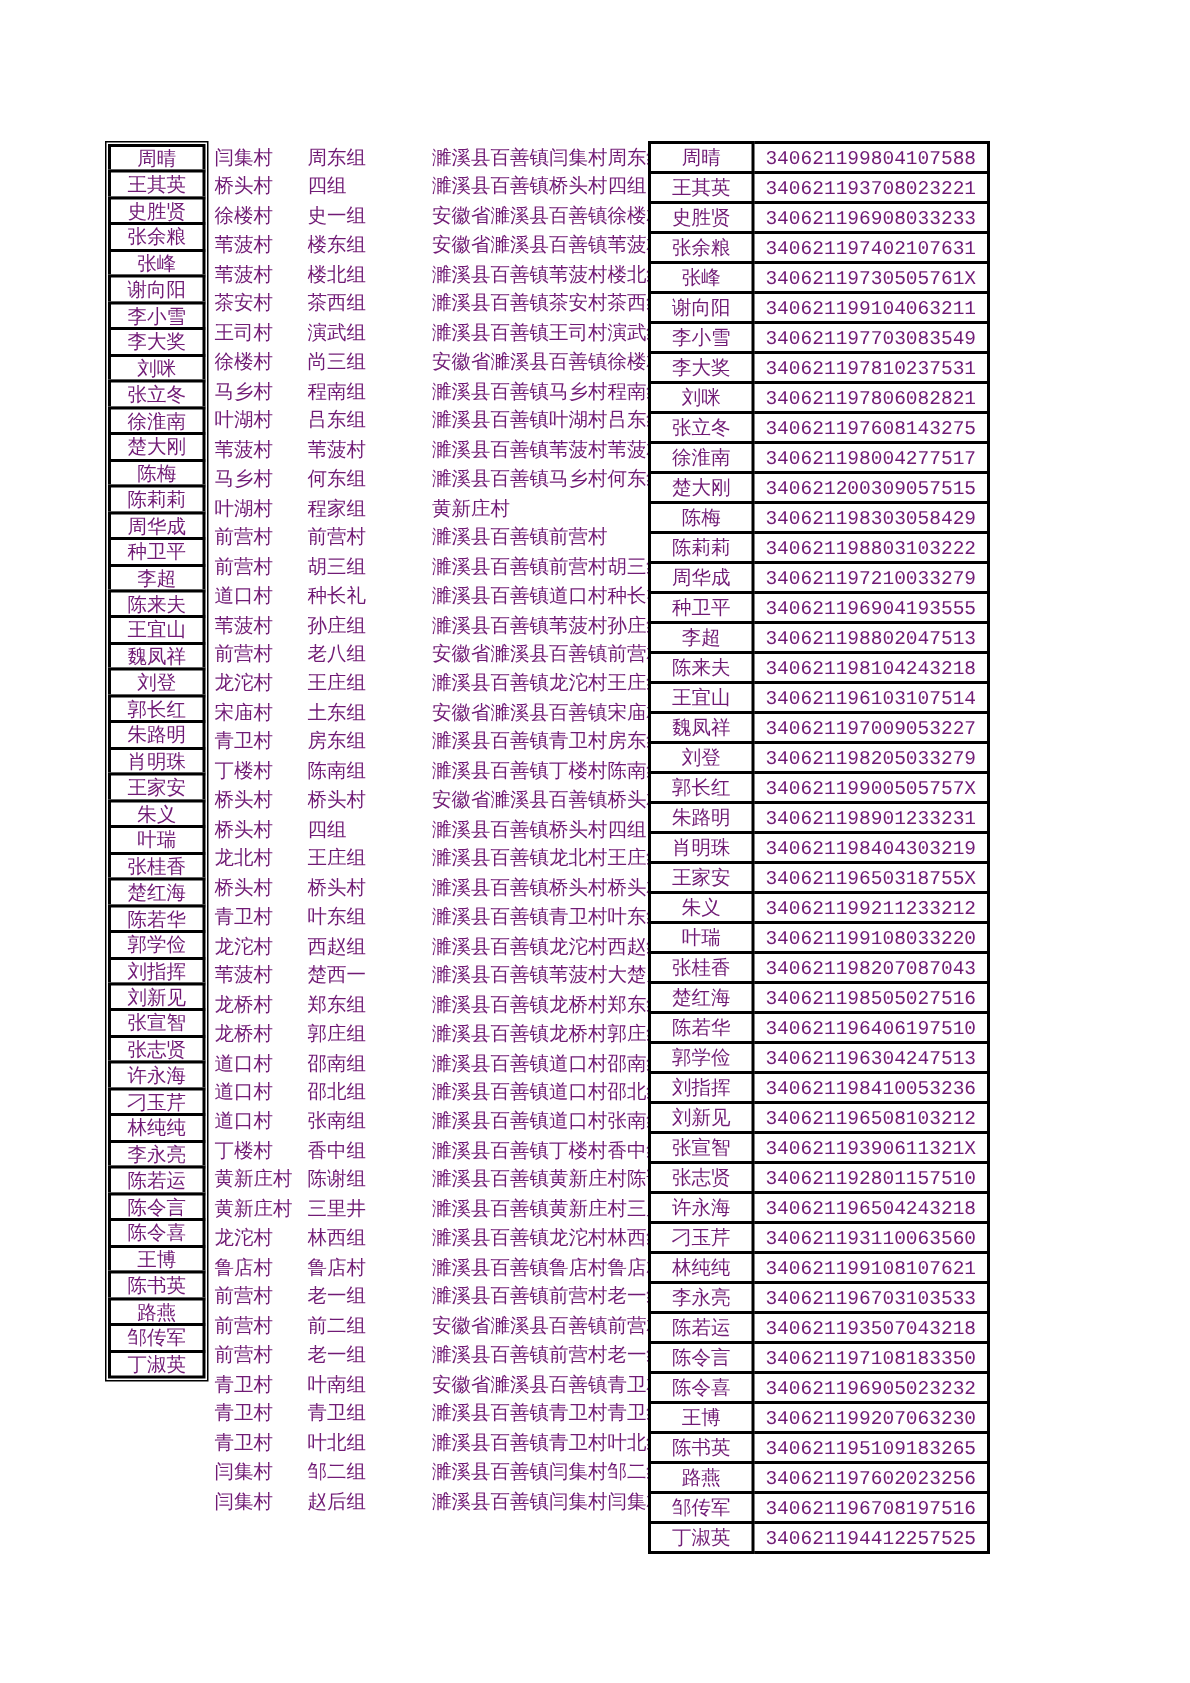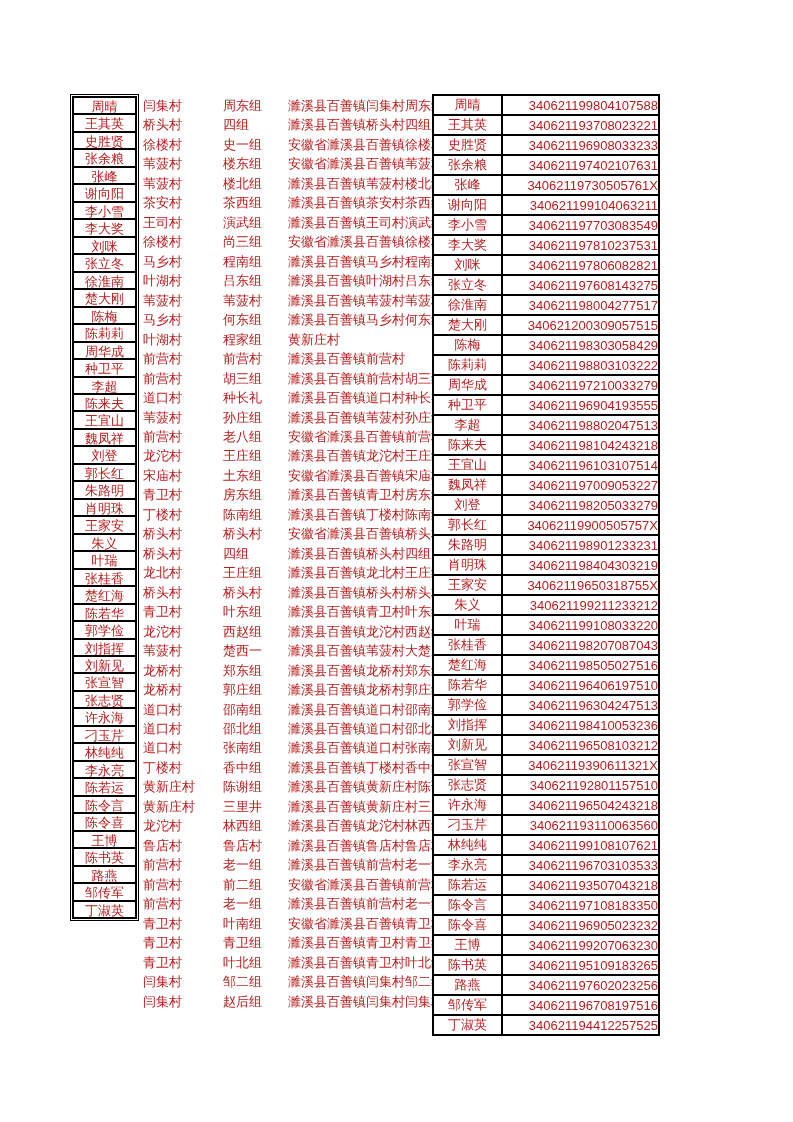--- a/index.html
+++ b/index.html
@@ -1,23 +1,23 @@
 <!DOCTYPE html>
 <html><head>
 <meta charset="utf-8">
 <style>
   html,body{margin:0;padding:0;background:#e8e8e8;}
   .page{
     position:relative;
     width:793px;height:1122px;
     background:#ffffff;
     overflow:hidden;
-    font-family:Liberation Sans, sans-serif;
+    font-family:Liberation Mono, monospace;
     font-size:13px;
-    color:#b91c1c;
+    color:#701a75;
   }
   
   .lframe{
     position:absolute;left:70px;top:94px;
     border:1.5px solid #000;
     padding:1px;
     background:#fff;
   }
   .lframe .lrow{
     box-sizing:border-box;
@@ -31,41 +31,41 @@
     overflow:hidden;
   }
   .lframe .lrow:first-child{margin-top:0;}
   
   .txtcol{position:absolute;top:96px;}
   .txtcol .trow{
     height:19.47px;line-height:19.47px;
     white-space:nowrap;overflow:hidden;
   }
   .village-col{left:143px;width:72px;}
-  .group-col{left:223px;width:70px;}
+  .group-col{left:205px;width:70px;}
   .address-col{left:288px;width:146px;}
   .address-col .trow{width:146px;}
   
   .rtable{
     position:absolute;left:432px;top:94px;
     border-collapse:collapse;
     background:#fff;
     table-layout:fixed;
   }
   .rtable td{
     border:2px solid #000;
     height:15.2px;
     padding:0;
     text-align:center;
     white-space:nowrap;
     overflow:hidden;
     background:#fff;
   }
   .rtable td.rname{width:67px;}
-  .rtable td.rid{width:155px;letter-spacing:0;text-align:right;}
+  .rtable td.rid{width:155px;letter-spacing:0;}
 </style>
 </head>
 <body>
 
 <div class="page">
 
   <div class="lframe" id="leftTable">
       <div class="lrow">周晴</div>
       <div class="lrow">王其英</div>
       <div class="lrow">史胜贤</div>

